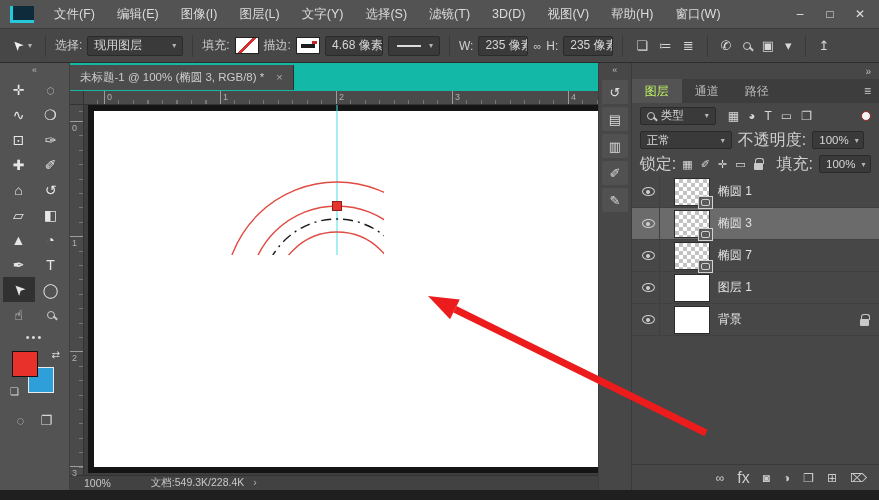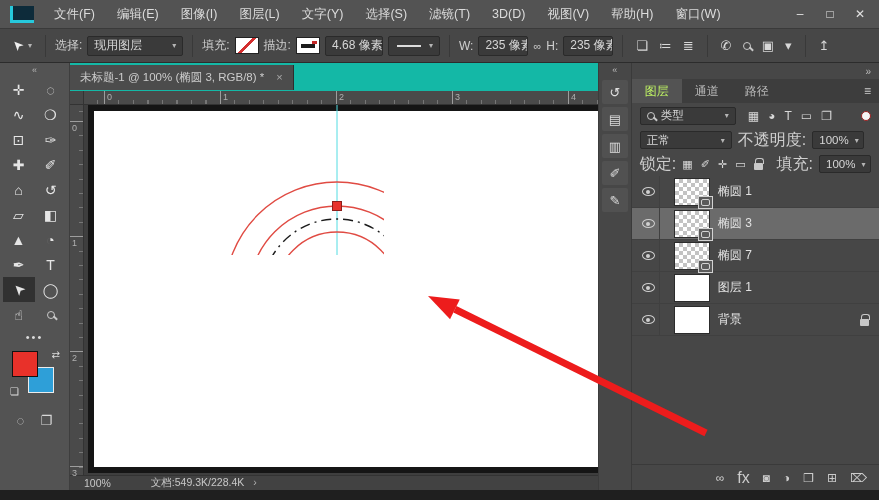--- a/index.html
+++ b/index.html
@@ -344,21 +344,21 @@
       <div class="panel-header">
         <span>»</span>
       </div>
       <div class="panel-tabs" id="panel-tabs">
           <div class="panel-tab active">图层</div>
           <div class="panel-tab">通道</div>
           <div class="panel-tab">路径</div>
           <div class="panel-menu">≡</div>
         </div>
       <div class="prow filter-row">
-        <div class="well small-well" style="width:96px">
+        <div class="well small-well" style="width:76px">
           <span class="mag"></span>
           <span>类型</span>
           <span class="caret" style="margin-left:auto">▾</span>
         </div>
         <div class="filter-icons" id="filter-icons">
             <span class="icn">▦</span>
             <span class="icn">◕</span>
             <span class="icn">T</span>
             <span class="icn">▭</span>
             <span class="icn">❐</span>

